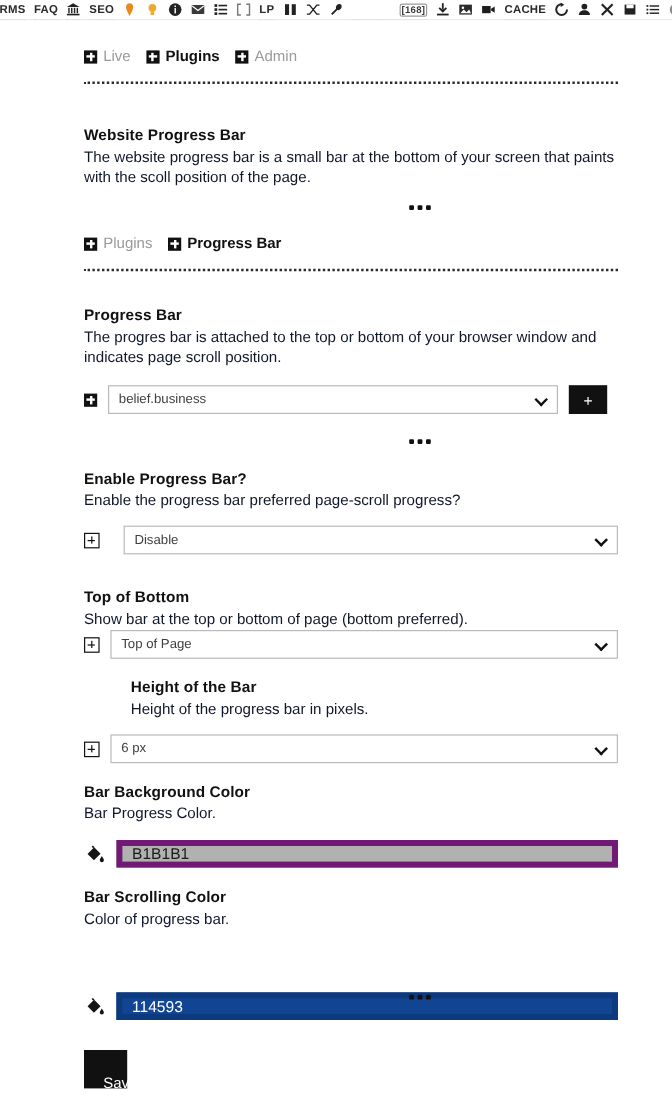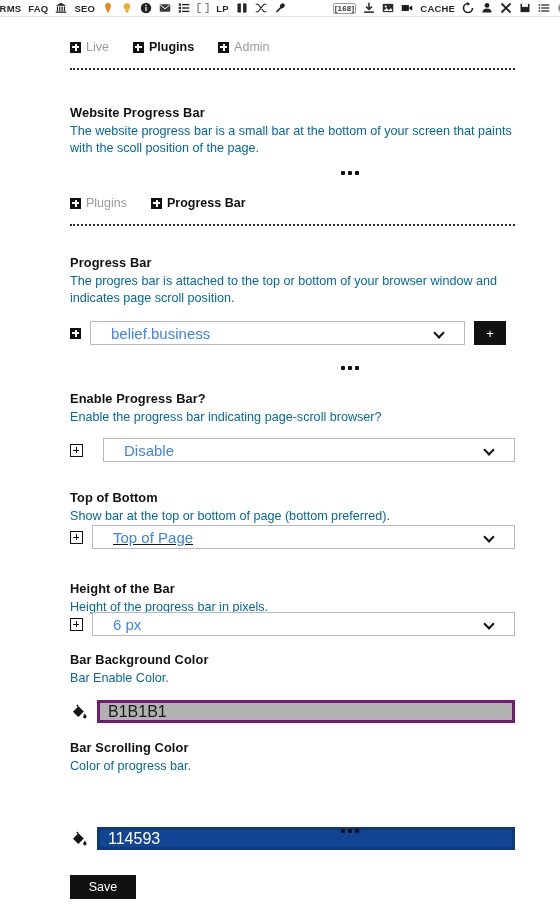--- a/index.html
+++ b/index.html
@@ -52,21 +52,21 @@
     position: absolute;
     top: 17px; left: 0;
     width: 560px; height: 902px;
     background: #fff;
   }
   .content { position: absolute; left: 70px; width: 445px; }
 
   .crumbs {
     display: flex; align-items: center;
     font-size: 12.5px;
-    gap: 17px;
+    gap: 6px;
   }
   .crumb { display: flex; align-items: center; gap: 5px; margin-right: 7px; }
   .crumb-label { font-size: 12.5px; color: #9a9a9a; }
   .crumb-label.active { color: #111; font-weight: bold; }
 
   .plus-solid {
     width: 11px; height: 11px;
     background: #111;
     position: relative;
     display: inline-block;
@@ -100,42 +100,42 @@
 
   .sec-title {
     font-size: 12.8px;
     font-weight: bold;
     color: #111;
     margin: 0 0 3px 0;
     letter-spacing: .1px;
   }
   .sec-desc {
     font-size: 12.6px;
-    color: #0369a1;
+    color: #0f172a;
     line-height: 17px;
     margin: 0;
   }
 
   .dots3 {
     display: flex; gap: 3px; justify-content: center;
     width: 100%;
   }
   .dots3 i { width: 4px; height: 4px; background: #111; display: block; border-radius: 1px; }
 
   
   .field-row { display: flex; align-items: center; gap: 9px; }
   .select-box {
     flex: 1 1 auto;
     height: 24px;
     border: 1px solid #b9b9b9;
     background: #fff;
     display: flex; align-items: center;
-    padding: 0 20px;
-    font-size: 15px;
-    color: #3b82f6;
+    padding: 0 8px;
+    font-size: 11px;
+    color: #404040;
     position: relative;
   }
   .select-box .val { flex: 1 1 auto; white-space: nowrap; overflow: hidden; }
   .chev {
     width: 9px; height: 9px; flex: 0 0 auto;
     position: relative;
   }
   .chev::before {
     content: "";
     position: absolute; left: 0px; top: 0px;
@@ -151,34 +151,34 @@
     font-size: 13px; line-height: 1;
     flex: 0 0 auto;
     border: 0;
     font-family: "Liberation Sans", sans-serif;
   }
 
   .color-row { display: flex; align-items: center; gap: 9px; }
   .color-input {
     flex: 1 1 auto;
     height: 23px;
-    border: 3px solid #701a75;
+    border: 5px solid #701a75;
     display: flex; align-items: center;
     padding: 0 8px;
-    font-size: 16px;
+    font-size: 13px;
   }
   .bucket { width: 18px; height: 16px; flex: 0 0 auto; display:block; }
 
   .save-btn {
     background: #111; color: #fff;
     border: 0;
     font-size: 12.5px;
     font-family: "Liberation Sans", sans-serif;
-    padding: 0;
-    width: 66px; height: 24px;
+    padding: 16px;
+    width: 36px; height: 24px;
     line-height: 24px;
     text-align: center;
     cursor: pointer;
   }
 </style>
 </head>
 <body>
 
 <div id="toolbar">
   <span class="tb-item first tb-underline">
@@ -383,57 +383,57 @@
   </div>
 
   <div class="content dots3" style="top:349px;">
     <i></i>
       <i></i>
       <i></i>
   </div>
 
   <div class="content" style="top:374px;">
     <h2 class="sec-title">Enable Progress Bar?</h2>
-    <p class="sec-desc">Enable the progress bar indicating page-scroll browser?</p>
+    <p class="sec-desc">Enable the progress bar preferred page-scroll progress?</p>
   </div>
   <div class="content field-row" style="top:421px;gap:20px;">
     <span class="plus-outline"></span>
     <span class="select-box">
       <span class="val">Disable</span>
       <span class="chev"></span>
     </span>
   </div>
 
   <div class="content" style="top:473px;">
     <h2 class="sec-title">Top of Bottom</h2>
     <p class="sec-desc">Show bar at the top or bottom of page (bottom preferred).</p>
   </div>
-  <div class="content field-row" style="top:508px;text-decoration:underline;">
+  <div class="content field-row" style="top:508px;">
     <span class="plus-outline"></span>
     <span class="select-box">
       <span class="val">Top of Page</span>
       <span class="chev"></span>
     </span>
   </div>
 
-  <div class="content" style="top:564px;">
+  <div class="content" style="top:548px;margin-left:39px;">
     <h2 class="sec-title">Height of the Bar</h2>
     <p class="sec-desc">Height of the progress bar in pixels.</p>
   </div>
   <div class="content field-row" style="top:595px;">
     <span class="plus-outline"></span>
     <span class="select-box">
       <span class="val">6 px</span>
       <span class="chev"></span>
     </span>
   </div>
 
   <div class="content" style="top:635px;">
     <h2 class="sec-title">Bar Background Color</h2>
-    <p class="sec-desc">Bar Enable Color.</p>
+    <p class="sec-desc">Bar Progress Color.</p>
   </div>
   <div class="content color-row" style="top:683px;">
     <svg class="bucket" viewBox="0 0 20 18" aria-hidden="true">
       <path d="M3.2 8.6L9.4 2.4l6 6-6.2 6.2z" fill="#151515"></path>
       <path d="M7.6 1.2l1.5 1.5" stroke="#151515" stroke-width="1.6"></path>
       <path d="M16.6 10.6c1.3 2 1.9 3 1.9 3.8a1.9 1.9 0 1 1-3.8 0c0-.8.6-1.8 1.9-3.8z" fill="#151515"></path>
     </svg>
     <span class="color-input" style="background:#b1b1b1;color:#1a1a1a;">
       <span>B1B1B1</span>
     </span>

